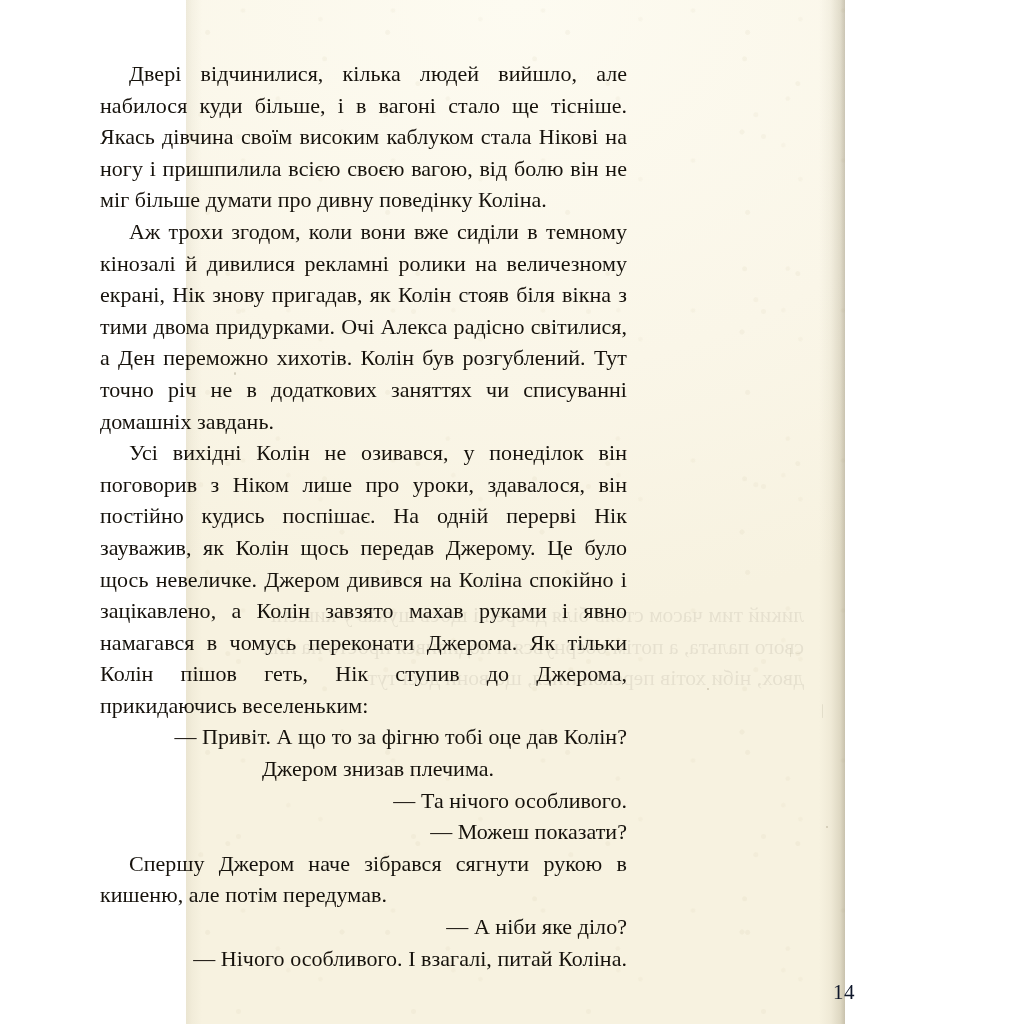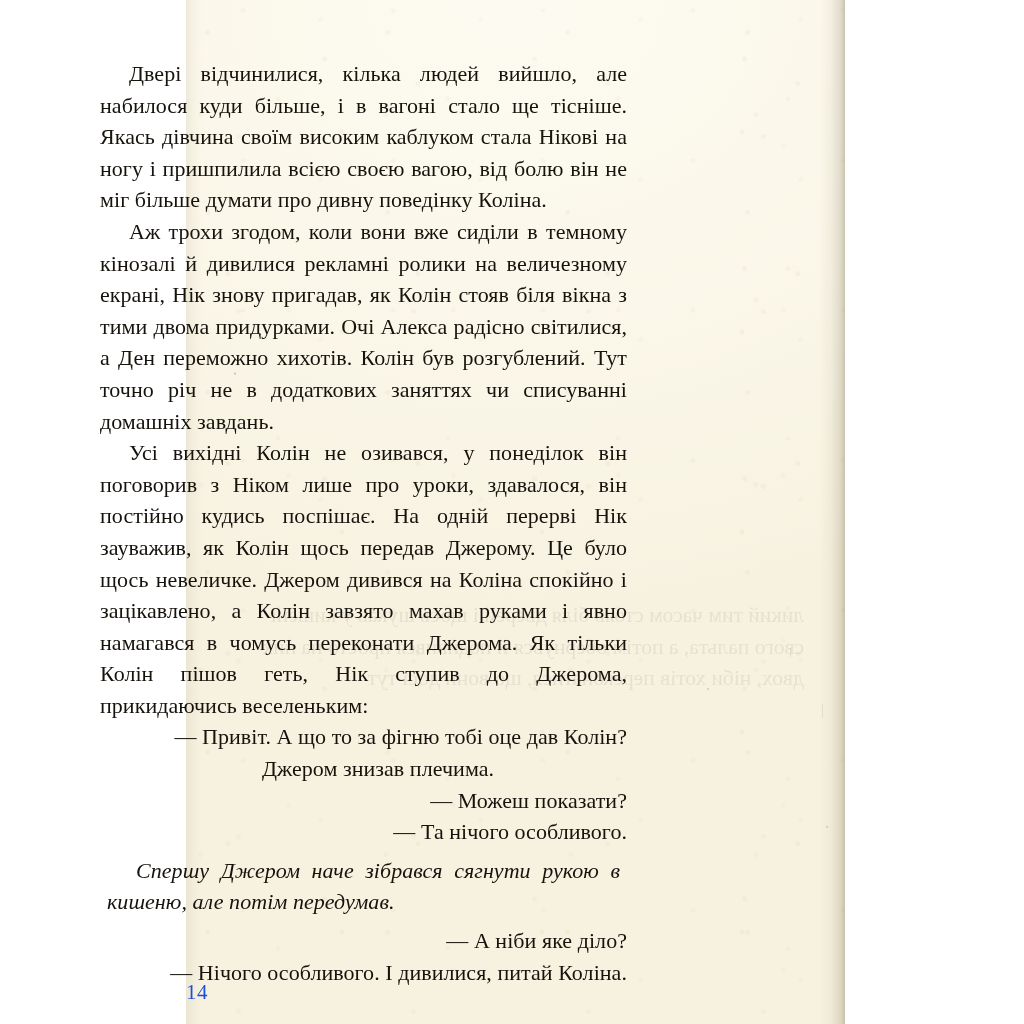--- a/index.html
+++ b/index.html
@@ -126,40 +126,39 @@
   }
   .para:last-of-type { }
 
   
   .dialogue {
     margin: 0;
     text-indent: 29px;
     text-align: right;
   }
   .narr {
-    margin: 7px;
+    margin: 0;
     text-indent: 29px;
     text-align: justify;
-    font-style: italic;
   }
   .narr-short {
     margin: 0;
     text-indent: 29px;
     text-align: center;
   }
 
   
   #folio {
     position: absolute;
     left: 186px;
     top: 980px;
     width: 669px;
-    text-align: left;
+    text-align: right;
     font-size: 21px;
-    color: #1d4ed8;
+    color: #0f172a;
     letter-spacing: 0.5px;
   }
 
   
   .speck {
     position: absolute;
     background: rgba(120,108,84,0.30);
     border-radius: 50%;
     pointer-events: none;
   }
@@ -185,23 +184,23 @@
     <span class="speck" style="left:636px; top:704px; width:1px; height:14px; border-radius:1px; opacity:.45;"></span>
   </div>
 
   <div id="textblock">
 
     <p class="para">Двері відчинилися, кілька людей вийшло, але набилося куди більше, і в вагоні стало ще тісніше. Якась дівчина своїм високим каблуком стала Нікові на ногу і пришпилила всією своєю вагою, від болю він не міг більше думати про дивну поведінку Коліна.</p>
     <p class="para">Аж трохи згодом, коли вони вже сиділи в темному кінозалі й дивилися рекламні ролики на величезному екрані, Нік знову пригадав, як Колін стояв біля вікна з тими двома придурками. Очі Алекса радісно світилися, а Ден переможно хихотів. Колін був розгублений. Тут точно річ не в додаткових заняттях чи списуванні домашніх завдань.</p>
     <p class="para">Усі вихідні Колін не озивався, у понеділок він поговорив з Ніком лише про уроки, здавалося, він постійно кудись поспішає. На одній перерві Нік зауважив, як Колін щось передав Джерому. Це було щось невеличке. Джером дивився на Коліна спокійно і зацікавлено, а Колін завзято махав руками і явно намагався в чомусь переконати Джерома. Як тільки Колін пішов геть, Нік ступив до Джерома, прикидаючись веселеньким:</p>
     <p class="dialogue">— Привіт. А що то за фігню тобі оце дав Колін?</p>
     <p class="narr-short">Джером знизав плечима.</p>
+    <p class="dialogue">— Та нічого особливого.</p>
     <p class="dialogue">— Можеш показати?</p>
-    <p class="dialogue">— Та нічого особливого.</p>
     <p class="narr">Спершу Джером наче зібрався сягнути рукою в кишеню, але потім передумав.</p>
     <p class="dialogue">— А ніби яке діло?</p>
-    <p class="dialogue">— Нічого особливого. І дивилися, питай Коліна.</p>
+    <p class="dialogue">— Нічого особливого. І взагалі, питай Коліна.</p>
 
   </div>
 
   <div id="folio">14</div>
 
 </div>
 
 </body></html>

